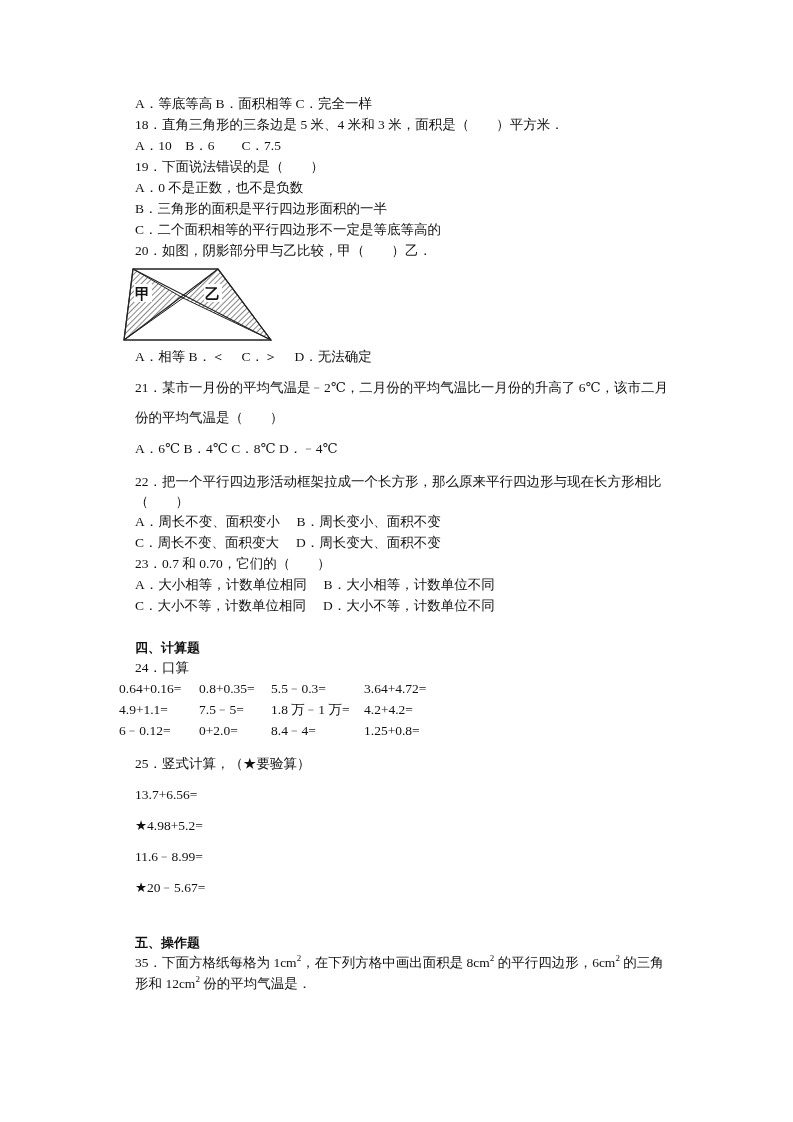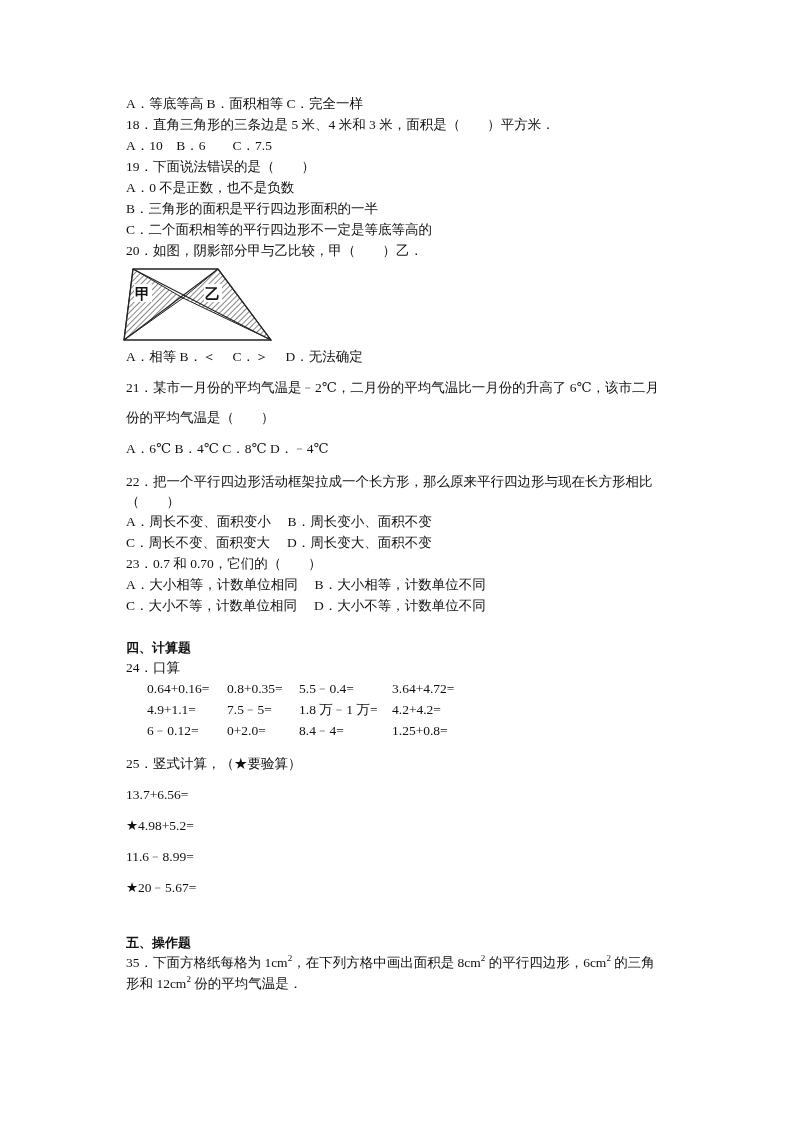--- a/index.html
+++ b/index.html
@@ -1,21 +1,21 @@
 <!DOCTYPE html>
 <html><head>
 <meta charset="utf-8">
 <style>
   html, body { margin:0; padding:0; background:#ffffff; }
   body { width:793px; height:1122px; position:relative; overflow:hidden;
          font-family:"Liberation Serif","DejaVu Serif",serif; color:#111; }
-  .line { position:absolute; left:126px; font-size:13.5px; line-height:18px; white-space:nowrap;text-align:center; }
+  .line { position:absolute; left:135px; font-size:13.5px; line-height:18px; white-space:nowrap;text-align:center; }
   .bold { font-family:"DejaVu Sans","Liberation Sans",sans-serif; font-weight:bold; font-size:13px; }
   .row { position:absolute; left:119px; font-size:13.5px; line-height:18px; white-space:nowrap; }
-  .row span { position:absolute; top:0;margin-left:28px; }
+  .row span { position:absolute; top:0; }
   sup { font-size:9px; vertical-align:6px; line-height:0; }
   svg { position:absolute; }
 </style>
 </head>
 <body>
 
 <div class="line" style="top:95px">A．等底等高 B．面积相等 C．完全一样</div>
 <div class="line" style="top:116px">18．直角三角形的三条边是 5 米、4 米和 3 米，面积是（　　）平方米．</div>
 <div class="line" style="top:137px">A．10　B．6　　C．7.5</div>
 <div class="line" style="top:158px">19．下面说法错误的是（　　）</div>
@@ -58,21 +58,21 @@
 <div class="line" style="top:555px">23．0.7 和 0.70，它们的（　　）</div>
 <div class="line" style="top:576px">A．大小相等，计数单位相同　 B．大小相等，计数单位不同</div>
 <div class="line" style="top:597px">C．大小不等，计数单位相同　 D．大小不等，计数单位不同</div>
 
 <div class="line bold" style="top:639px">四、计算题</div>
 <div class="line" style="top:659px">24．口算</div>
 
 <div class="row" style="top:680px">
   <span style="left:0">0.64+0.16=</span>
   <span style="left:80px">0.8+0.35=</span>
-  <span style="left:152px">5.5﹣0.4=</span>
+  <span style="left:152px">5.5﹣0.3=</span>
   <span style="left:245px">3.64+4.72=</span>
 </div>
 <div class="row" style="top:701px">
   <span style="left:0">4.9+1.1=</span>
   <span style="left:80px">7.5﹣5=</span>
   <span style="left:152px">1.8 万﹣1 万=</span>
   <span style="left:245px">4.2+4.2=</span>
 </div>
 <div class="row" style="top:722px">
   <span style="left:0">6﹣0.12=</span>

